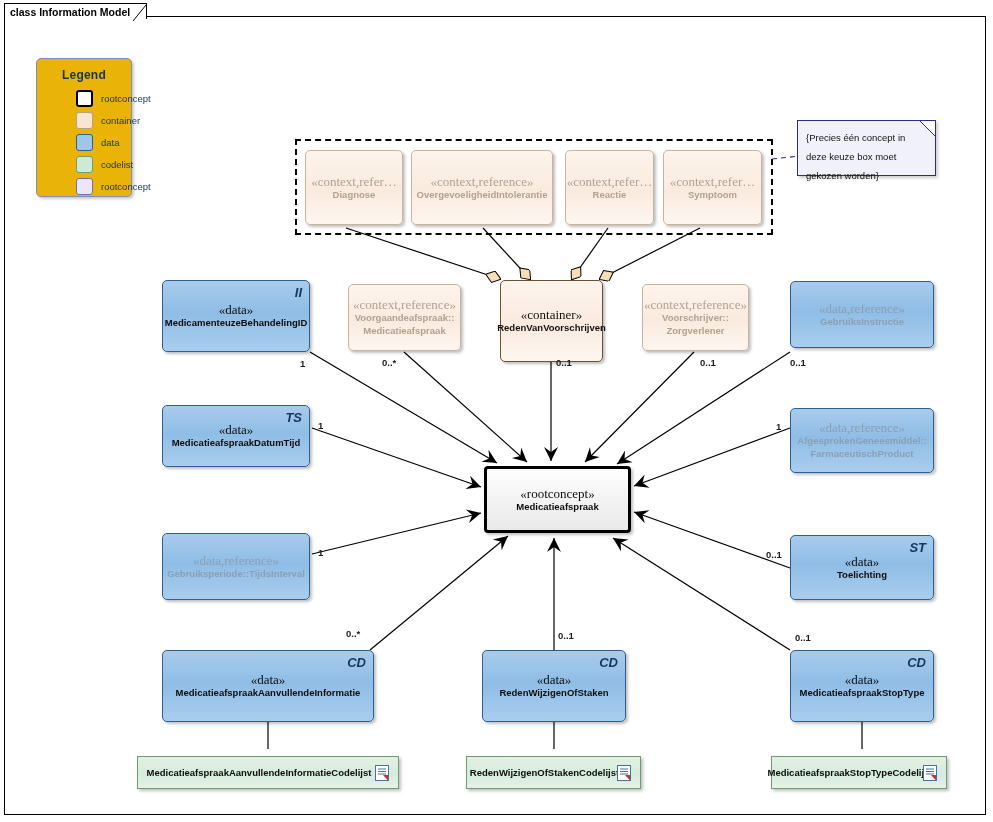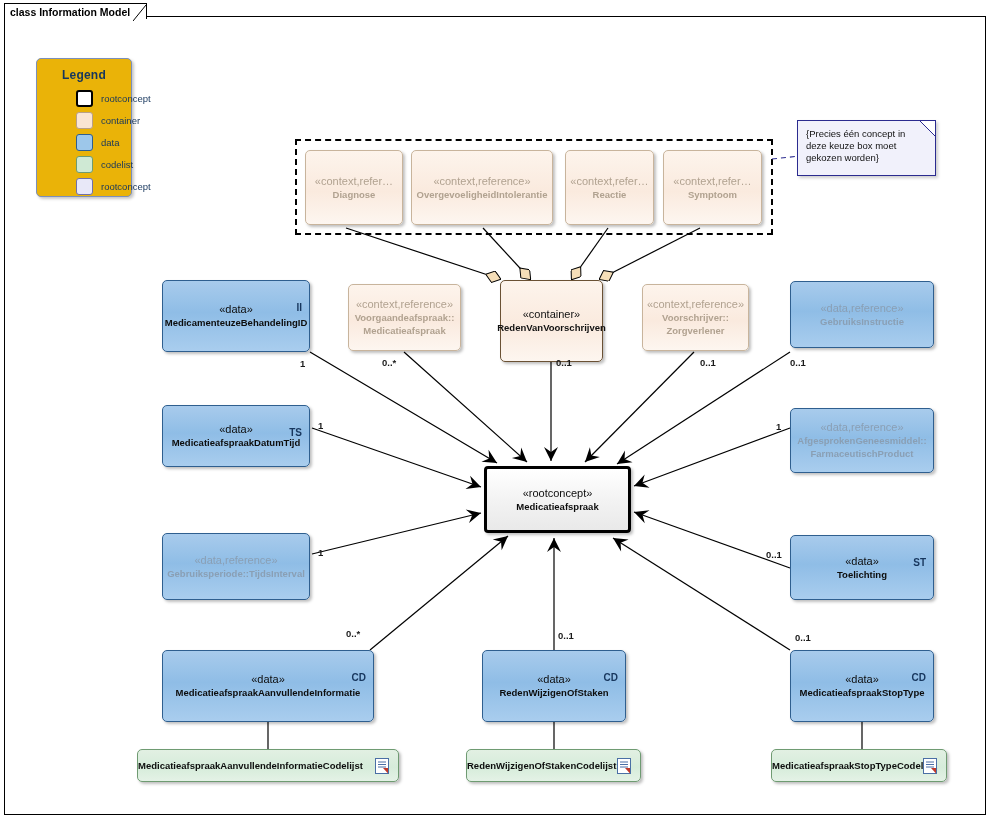--- a/index.html
+++ b/index.html
@@ -105,35 +105,37 @@
     box-sizing: border-box;
     border-radius: 5px;
     text-align: center;
     display: flex;
     flex-direction: column;
     justify-content: center;
     align-items: center;
     z-index: 3;
   }
   .node .stereo {
-    font-size: 11px;
+    font-size: 13px;
     line-height: 13px;
     white-space: pre-line;
+    font-family: Liberation Serif, serif;
   }
   .node .nm {
     font-size: 9.5px;
     font-weight: bold;
     line-height: 13px;
     white-space: pre-line;
   }
   .node .typ {
     position: absolute;
-    top: 21px;
+    top: 4px;
     right: 7px;
-    font-size: 10px;
+    font-size: 13px;
+    font-style: italic;
     font-weight: bold;
   }
 
   .n-data {
     background: linear-gradient(180deg,#a8cbec 0%, #8fbde6 45%, #a9cdee 100%);
     border: 1px solid #2f5f8f;
     box-shadow: 2px 2px 3px rgba(0,0,0,0.25);
     color: #0d0d0d;
   }
   .n-data .typ { color:#17365d; }
@@ -165,23 +167,24 @@
     box-shadow: 2px 2px 3px rgba(0,0,0,0.25);
     color: #0d0d0d;
     border-radius: 4px;
   }
 
   .n-codelist {
     background: linear-gradient(180deg,#e2f0e3 0%, #d6ecda 55%, #e4f2e6 100%);
     border: 1px solid #6f9b72;
     box-shadow: 2px 2px 3px rgba(0,0,0,0.25);
     color: #0d0d0d;
-    border-radius: 5px;
+    border-radius: 0;
     flex-direction: row;
-    justify-content: flex-start;
+    justify-content: center;
+    margin-top: 7px;
   }
   .n-codelist .nm { font-size: 9.5px; }
   .codelist-icon {
     position: absolute;
     right: 9px;
     top: 50%;
     transform: translateY(-50%);
     width: 14px;
     height: 16px;
   }
@@ -199,21 +202,21 @@
   .note {
     position: absolute;
     background: #f1f1fb;
     border: 1px solid #2b2b8f;
     box-sizing: border-box;
     z-index: 3;
     box-shadow: 2px 2px 3px rgba(0,0,0,0.2);
   }
   .note-text {
     font-size: 9.5px;
-    line-height: 12px;
+    line-height: 19px;
     color: #111111;
     padding: 7px 9px 0 8px;
     white-space: pre-line;
   }
   .note-fold {
     position: absolute;
     right: 0;
     top: 0;
     width: 15px;
     height: 15px;

